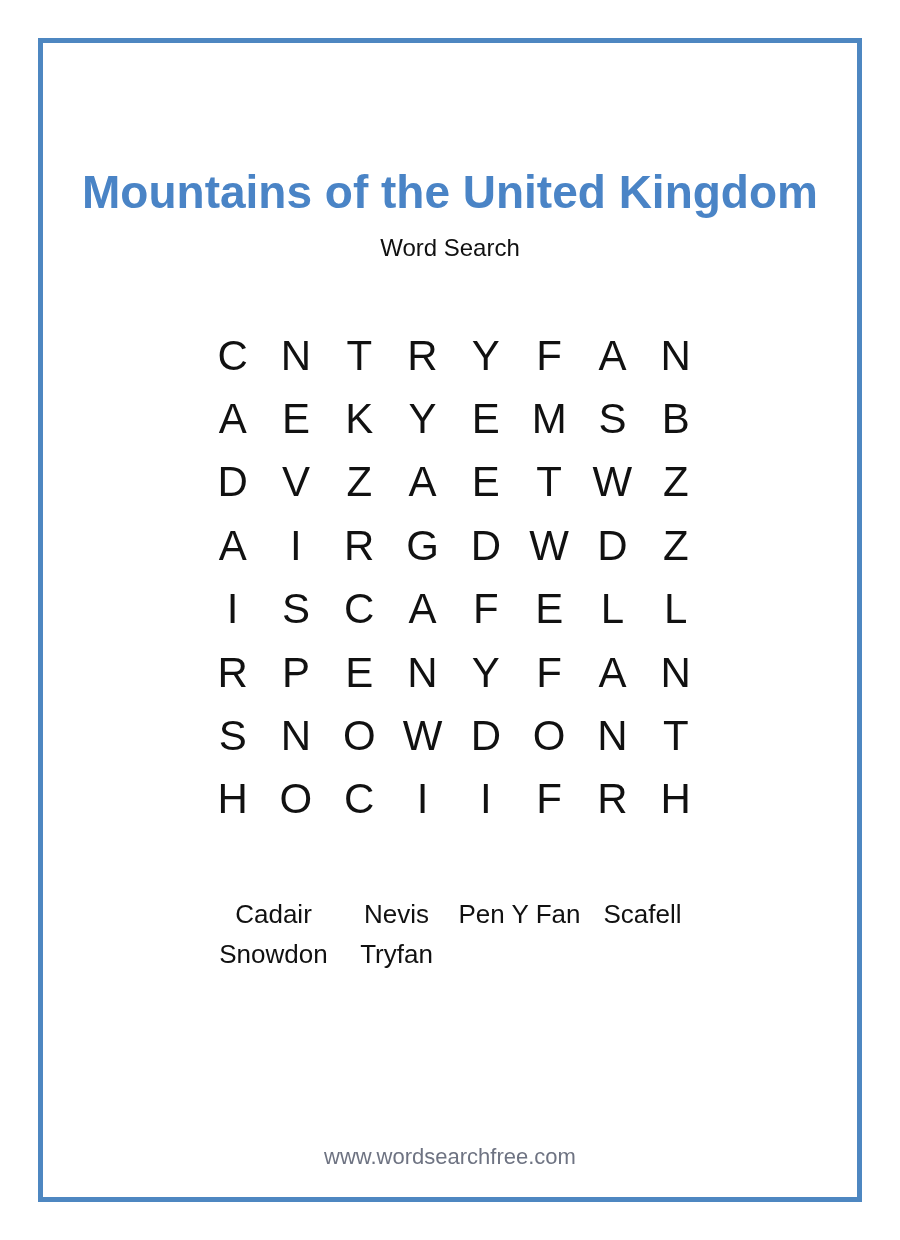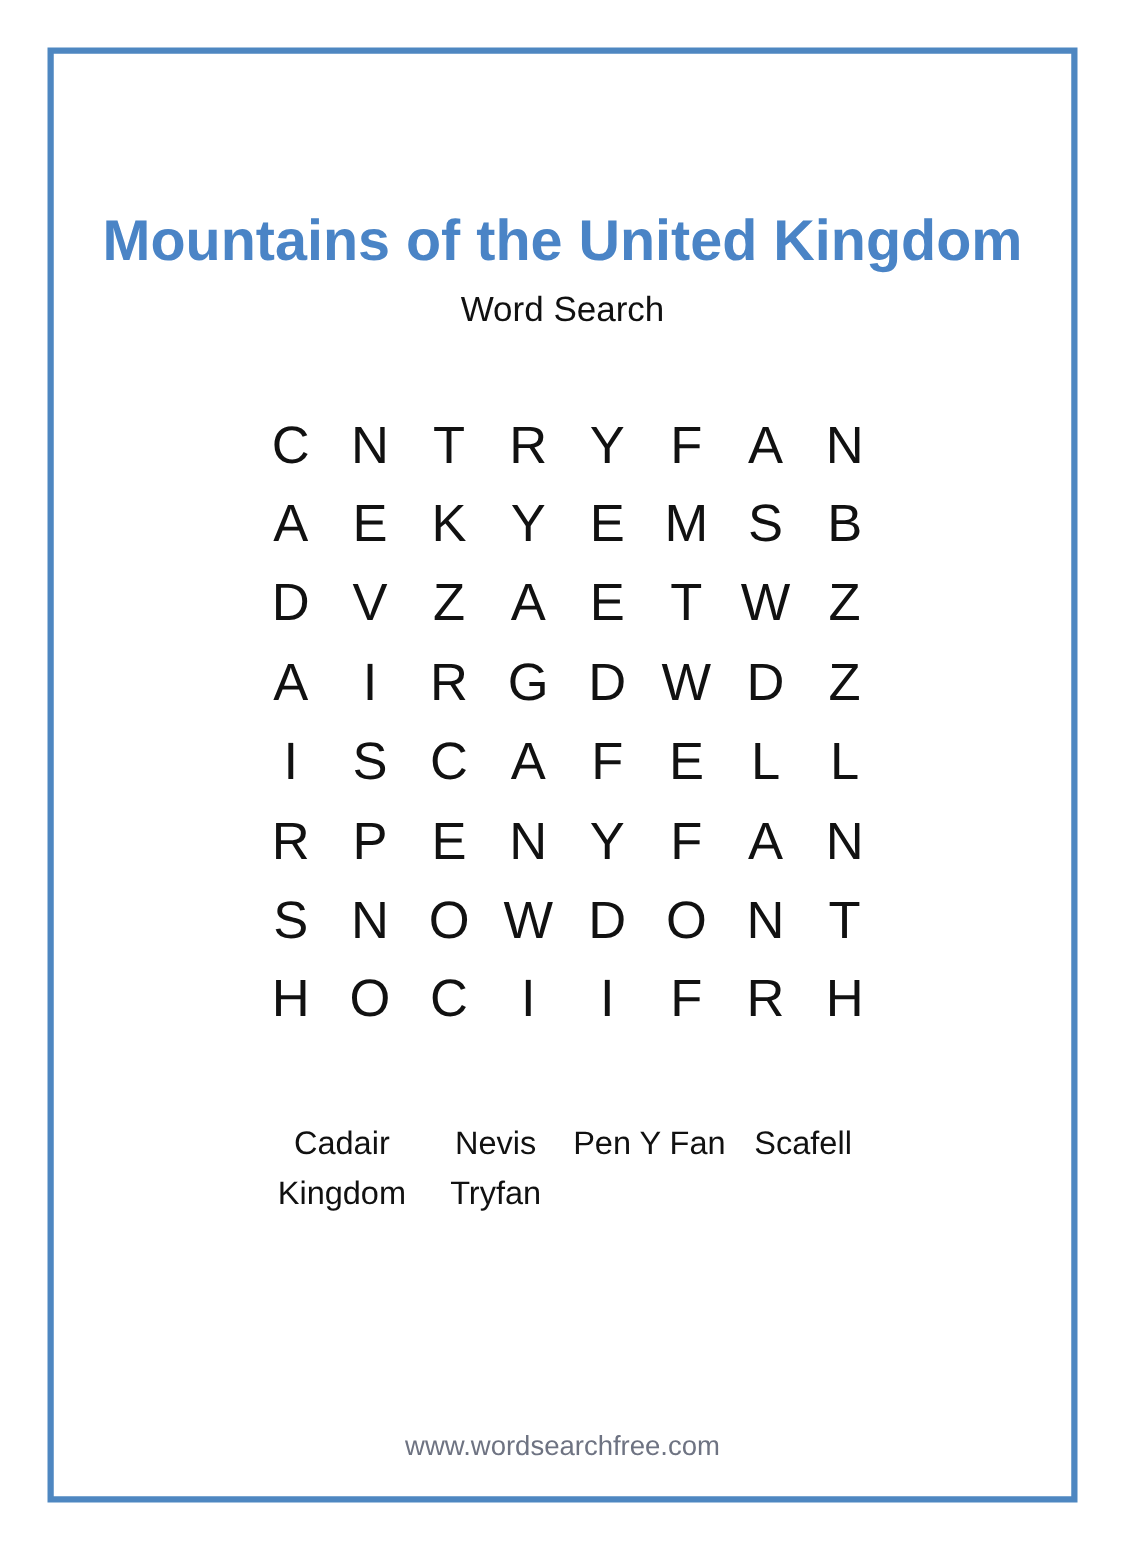--- a/index.html
+++ b/index.html
@@ -36,21 +36,21 @@
     line-height: 52px;
     color: var(--title-color, #4a84c6);
     letter-spacing: 0px;
   }
   .subtitle {
     position: absolute;
     top: 231px;
     left: 0;
     width: 900px;
     text-align: center;
-    font-size: 28px;
+    font-size: 24px;
     line-height: 34px;
     color: var(--letter-color, #111111);
     font-weight: normal;
   }
   .letter-grid {
     position: absolute;
     left: 201px;
     top: 324px;
     display: grid;
     grid-template-columns: repeat(8, 63.3px);
@@ -168,18 +168,18 @@
       <div class="grid-cell">F</div>
       <div class="grid-cell">R</div>
       <div class="grid-cell">H</div>
     </div>
 
   <div class="word-list">
       <div class="word-item">Cadair</div>
       <div class="word-item">Nevis</div>
       <div class="word-item">Pen Y Fan</div>
       <div class="word-item">Scafell</div>
-      <div class="word-item">Kingdom</div>
+      <div class="word-item">Snowdon</div>
       <div class="word-item">Tryfan</div>
     </div>
 
   <div class="footer-url">www.wordsearchfree.com</div>
 </div>
 
 </body></html>

